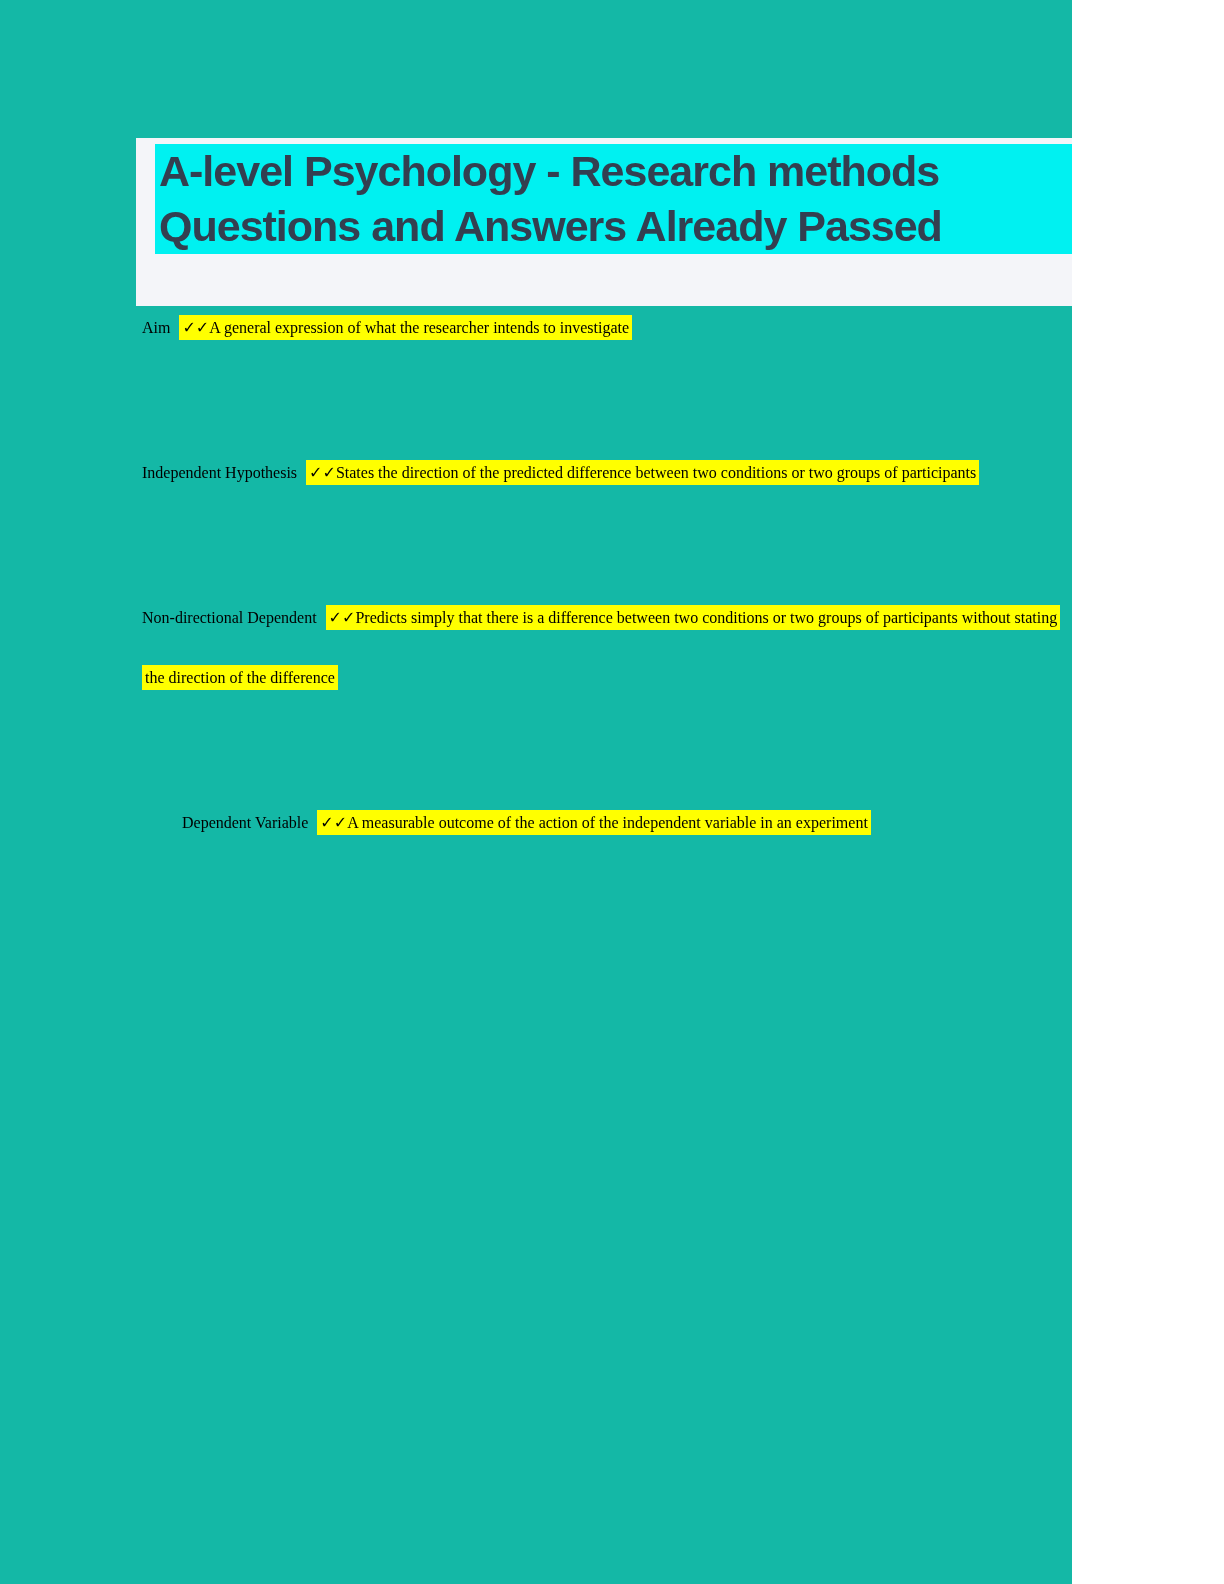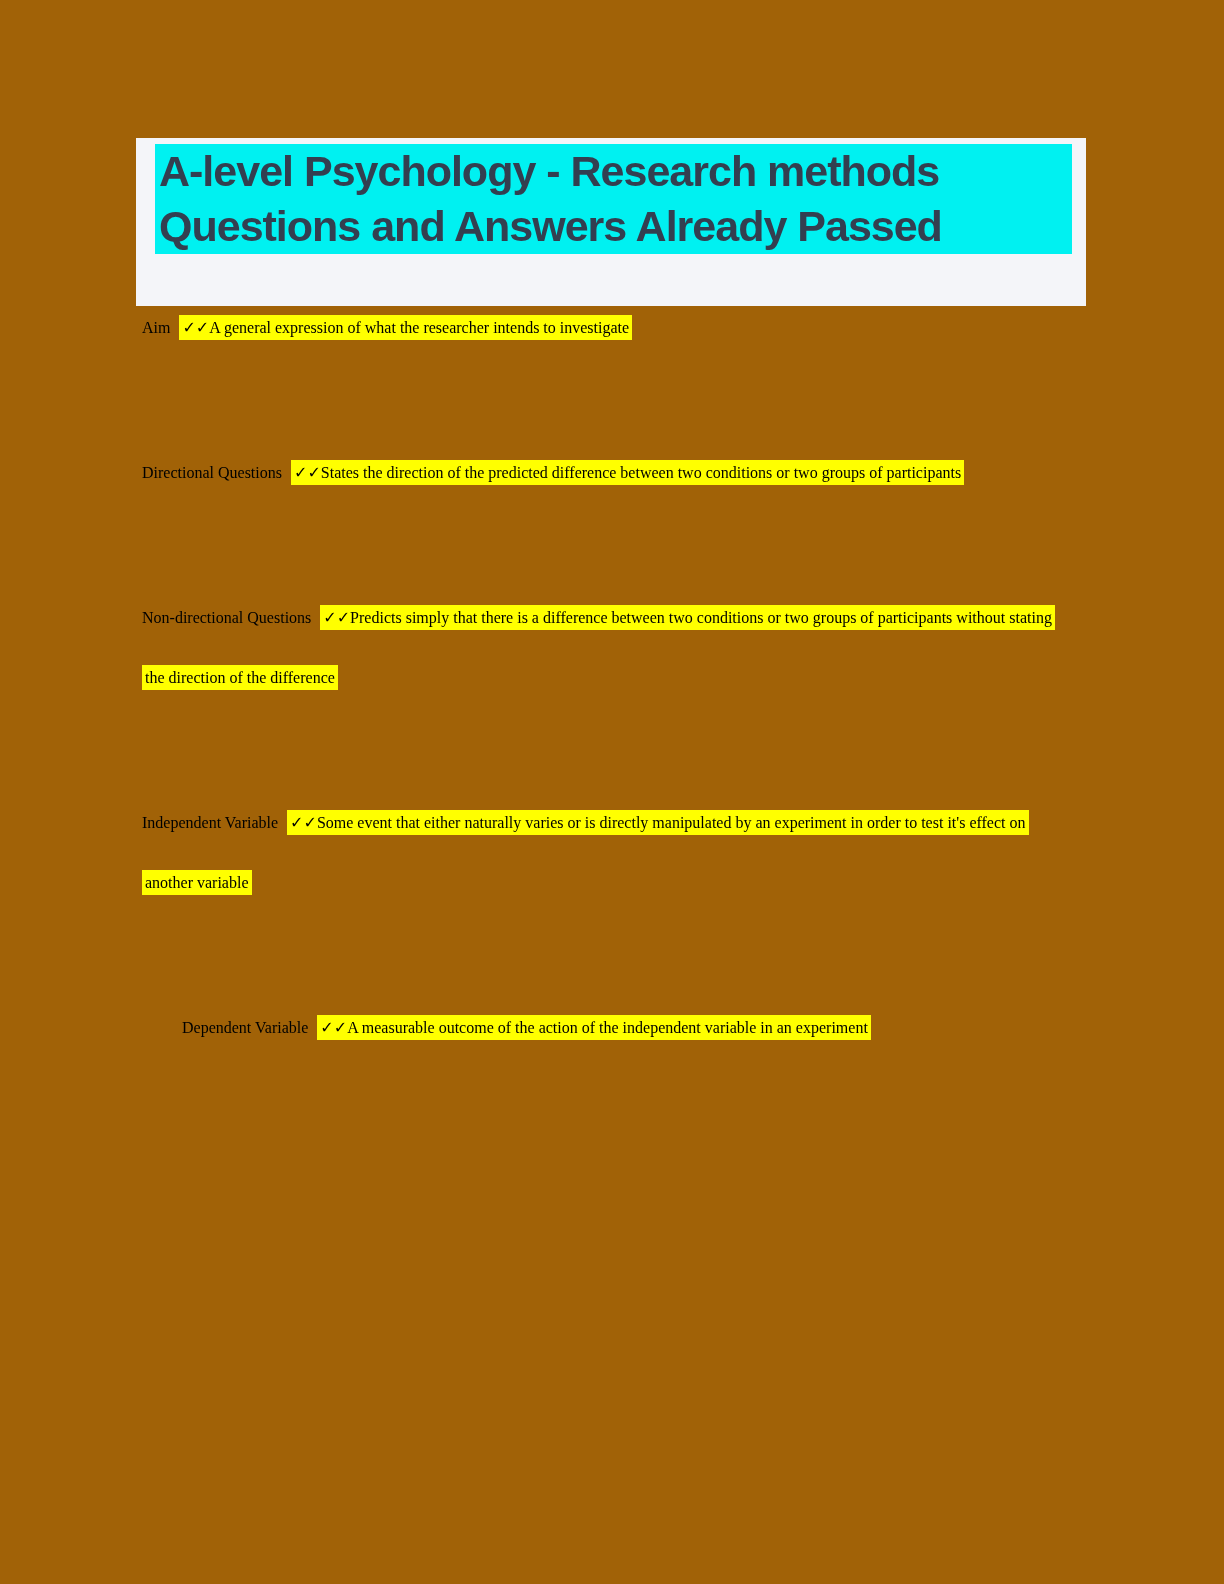--- a/index.html
+++ b/index.html
@@ -2,23 +2,23 @@
 <html><head>
 <meta charset="utf-8">
 <style>
   html, body {
     margin: 0;
     padding: 0;
     background: #ffffff;
   }
   .page {
     position: relative;
-    width: 1224px;
+    width: 1072px;
     height: 1584px;
-    background: #a16207;
+    background: #14b8a6;
     overflow: hidden;
     font-family: "Liberation Serif", serif;
   }
   .title-panel {
     position: absolute;
     left: 136px;
     top: 138px;
     width: 950px;
     height: 168px;
     background: #F4F5F9;
@@ -75,23 +75,22 @@
 
   <div class="title-panel">
     <h1 class="doc-title">A-level Psychology - Research methods Questions and Answers Already Passed</h1>
   </div>
 
   <div class="main">
 
     <p class="entry"><span class="term">Aim</span><span class="hl"><span class="checks">✓✓</span><span>A general expression of what the researcher intends to investigate</span></span></p>
 
 
-    <p class="entry"><span class="term">Directional Questions</span><span class="hl"><span class="checks">✓✓</span><span>States the direction of the predicted difference between two conditions or two groups of participants</span></span></p>
+    <p class="entry"><span class="term">Independent Hypothesis</span><span class="hl"><span class="checks">✓✓</span><span>States the direction of the predicted difference between two conditions or two groups of participants</span></span></p>
 
-    <p class="entry"><span class="term">Non-directional Questions</span><span class="hl"><span class="checks">✓✓</span><span>Predicts simply that there is a difference between two conditions or two groups of participants without stating the direction of the difference</span></span></p>
+    <p class="entry"><span class="term">Non-directional Dependent</span><span class="hl"><span class="checks">✓✓</span><span>Predicts simply that there is a difference between two conditions or two groups of participants without stating the direction of the difference</span></span></p>
 
-    <p class="entry"><span class="term">Independent Variable</span><span class="hl"><span class="checks">✓✓</span><span>Some event that either naturally varies or is directly manipulated by an experiment in order to test it's effect on another variable</span></span></p>
 
     <p class="entry"><span class="term">Dependent Variable</span><span class="hl"><span class="checks">✓✓</span><span>A measurable outcome of the action of the independent variable in an experiment</span></span></p>
 
   </div>
 
 </div>
 
 </body></html>

